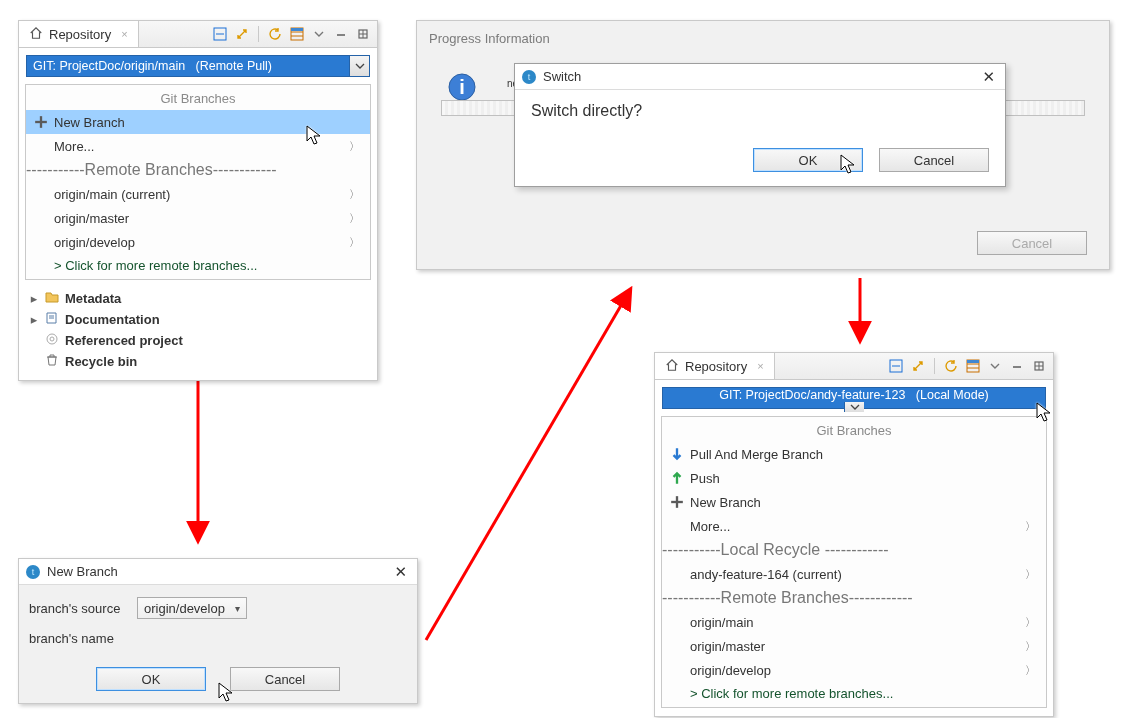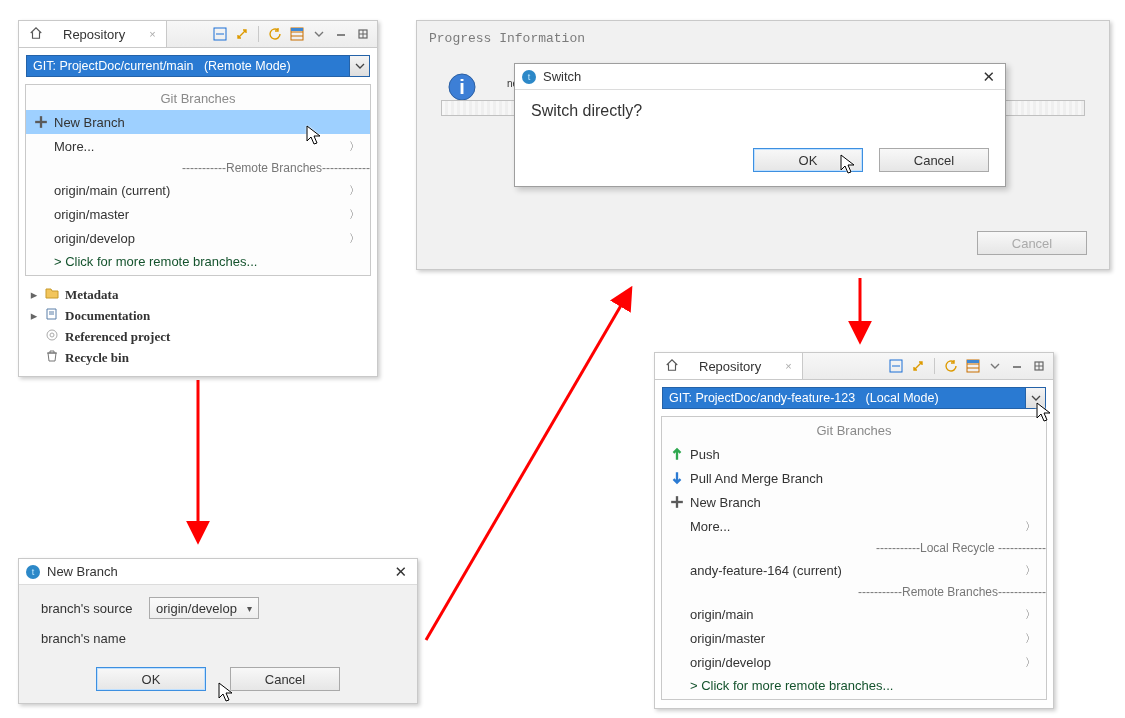--- a/index.html
+++ b/index.html
@@ -3,79 +3,79 @@
 <meta charset="utf-8">
 <style>
   * { box-sizing: border-box; }
   html, body { margin:0; padding:0; font-family: "Segoe UI", Tahoma, sans-serif; font-size:13px; color:#333; background:#fff;}
   .stage { position:relative; width:1125px; height:718px; }
 
   
   .panel { position:absolute; border:1px solid #c9c9c9; background:#fff; box-shadow:2px 2px 4px rgba(0,0,0,.2);}
   .p1 { left:18px; top:20px; width:360px; }
   .tabbar { height:27px; display:flex; align-items:stretch; border-bottom:1px solid #c9c9c9; background:linear-gradient(#f7f7f7,#ececec); }
-  .tab { display:flex; align-items:center; gap:20px; padding:0 10px; border-right:1px solid #c9c9c9; background:#fff;}
+  .tab { display:flex; align-items:center; gap:6px; padding:0 10px; border-right:1px solid #c9c9c9; background:#fff;}
   .tab .home-icon svg{width:14px;height:14px;}
   .toolbar-icons { margin-left:auto; display:flex; align-items:center; gap:6px; padding-right:6px;}
   .ticon { width:16px; height:16px; display:flex; align-items:center; justify-content:center; }
   .ticon svg{width:14px;height:14px;}
   .sep {width:1px;height:16px;background:#c9c9c9;margin:0 2px;}
 
   .combo { margin:7px; height:22px; display:flex; align-items:center; background:#2a7ad2; color:#fff; font-size:12.5px; border:1px solid #2462a8; position:relative;}
   .combo-text { flex:1; padding:0 6px; white-space:pre;}
   .combo-arrow { width:20px; height:20px; display:flex;align-items:center;justify-content:center; background:linear-gradient(#f4f4f4,#dedede); border-left:1px solid #2462a8; color:#333;}
 
   .menu { margin:0 6px 6px 6px; border:1px solid #c9c9c9; background:#fdfdfd; }
   .menu-header { text-align:center; color:#8a8a8a; padding:6px 0 4px; font-size:13px;}
   .menu-item { display:flex; align-items:center; height:24px; padding:0 10px 0 28px; position:relative;}
   .menu-item.hl { background:#9ed0ff;}
   .menu-item .pre-icon{position:absolute;left:8px;display:flex;align-items:center;justify-content:center;width:14px;height:14px;}
   .menu-item .chev{margin-left:auto;color:#666;font-size:11px;}
-  .menu-sep { color:#777; text-align:right; font-size:12px; padding:3px 0;}
+  .menu-sep { color:#777; text-align:left; font-size:16px; padding:3px 0;}
   .menu-foot { color:#14532d; padding:4px 10px 6px 28px;}
 
   .tree { padding:2px 6px 8px 6px;}
   .tree-row {display:flex;align-items:center;gap:6px;height:21px;padding-left:4px;}
   .tree-row .tri{width:10px;display:flex;justify-content:center;color:#666;}
   .tree-row svg{width:14px;height:14px;}
-  .tree-row .lbl.bold{font-weight:600;font-family:Liberation Serif, serif;}
+  .tree-row .lbl.bold{font-weight:600;}
 
   
   .p2 { left:18px; top:558px; width:400px; background:#f1f1f1;}
   .titlebar { height:26px; display:flex; align-items:center; padding:0 6px; background:#fff; border-bottom:1px solid #dcdcdc;}
   .titlebar .dlg-icon{width:16px;height:16px;margin-right:6px;display:flex;align-items:center;justify-content:center;}
   .titlebar .close { margin-left:auto; font-size:15px; padding:0 4px; cursor:pointer;}
   .dlg-body{padding:8px 10px 4px;}
-  .form-row{display:flex; align-items:center; height:30px; gap:8px;margin-left:12px;}
+  .form-row{display:flex; align-items:center; height:30px; gap:8px;}
   .form-row label{width:100px; color:#333;}
   .select{display:flex;align-items:center;height:22px;border:1px solid #ababab;background:linear-gradient(#fafafa,#eee);padding:0 6px;gap:6px;}
   .select .dd{margin-left:4px;font-size:10px;color:#555;}
   .textbox{flex:1;height:22px;border:1px solid #9a9a9a;background:#fff;padding:0 6px;}
   .dlg-buttons{display:flex;justify-content:center;gap:24px;padding:10px 0 12px;}
   .btn{width:110px;height:24px;border:1px solid #a9a9a9;background:linear-gradient(#f8f8f8,#e6e6e6);display:flex;align-items:center;justify-content:center;}
   .btn.focus{border:1px solid #3d8fe0; box-shadow:inset 0 0 0 1px #bfe0ff;}
 
   
   .p3 { left:416px; top:20px; width:694px; height:250px; background:#f1f1f1;}
-  .p3 .prog-title{padding:10px 12px 6px; color:#7b7b7b;font-family:Liberation Mono, monospace;}
+  .p3 .prog-title{padding:10px 12px 6px; color:#7b7b7b;}
   .p3 .content{position:relative;padding:10px 24px 10px 24px;}
   .info-icon{position:absolute;left:30px;top:20px;width:30px;height:30px;}
   .progbar{position:absolute;left:24px;top:48px;right:24px;height:16px;border:1px solid #c0c0c0;background:repeating-linear-gradient(90deg,#f7f7f7 0,#f7f7f7 3px,#efefef 3px,#efefef 6px);}
   .p3 .cancel-bottom{position:absolute;right:22px;bottom:14px;}
   .partial{position:absolute;left:90px;top:26px;font-size:10px;color:#333;}
 
   .switch-dlg{position:absolute;left:97px;top:0px;width:492px;border:1px solid #9e9e9e;background:#fff;box-shadow:3px 3px 6px rgba(0,0,0,.2);}
   .switch-dlg .titlebar{background:#fff;}
   .switch-body{padding:12px 16px 10px;}
   .switch-q{font-size:16px;}
   .switch-btns{display:flex;justify-content:flex-end;gap:16px;padding:18px 16px 14px;}
 
   
   .p4 { left:654px; top:352px; width:400px; }
-  .p4 .combo{background:#2a7ad2;}
+  .p4 .combo{background:#2a7ad2;flex-direction:column;}
 
   
   svg.arrows { position:absolute; left:0; top:0; pointer-events:none;}
 
   
   .cursor{position:absolute;width:18px;height:22px;pointer-events:none;}
   .cursor svg{width:18px;height:22px;filter:drop-shadow(0 0 1px #fff);}
 
 </style>
 </head>
@@ -146,21 +146,21 @@
             <svg viewBox="0 0 14 14">
               <rect x="3" y="3" width="8" height="8" fill="none" stroke="#666" stroke-width="1.2"></rect>
               <line x1="7" y1="3" x2="7" y2="11" stroke="#666"></line>
               <line x1="3" y1="7" x2="11" y2="7" stroke="#666"></line>
             </svg>
           </span>
     </div>
   </div>
 
   <div class="combo">
-    <span class="combo-text">GIT: ProjectDoc/current/main   (Remote Mode)</span>
+    <span class="combo-text">GIT: ProjectDoc/origin/main   (Remote Pull)</span>
     <span class="combo-arrow">
       <svg width="10" height="10" viewBox="0 0 10 10">
             <path d="M1 3 L5 7 L9 3" fill="none" stroke="#444" stroke-width="1.3"></path>
           </svg>
     </span>
   </div>
 
   <div class="menu">
     <div class="menu-header">Git Branches</div>
     <div class="menu-item hl">
@@ -384,32 +384,32 @@
           </svg>
     </span>
   </div>
 
   <div class="menu" style="margin-bottom:8px;">
     <div class="menu-header">Git Branches</div>
 
     <div class="menu-item">
       <span class="pre-icon">
             <svg viewBox="0 0 12 12">
-              <path d="M6 11 V2 M3 5 L6 2 L9 5" fill="none" stroke="#2fa84f" stroke-width="2"></path>
-            </svg>
-          </span>
-      <span>Push</span>
+              <path d="M6 1 V10 M3 7 L6 10 L9 7" fill="none" stroke="#2a7ad2" stroke-width="2"></path>
+            </svg>
+          </span>
+      <span>Pull And Merge Branch</span>
     </div>
     <div class="menu-item">
       <span class="pre-icon">
             <svg viewBox="0 0 12 12">
-              <path d="M6 1 V10 M3 7 L6 10 L9 7" fill="none" stroke="#2a7ad2" stroke-width="2"></path>
-            </svg>
-          </span>
-      <span>Pull And Merge Branch</span>
+              <path d="M6 11 V2 M3 5 L6 2 L9 5" fill="none" stroke="#2fa84f" stroke-width="2"></path>
+            </svg>
+          </span>
+      <span>Push</span>
     </div>
     <div class="menu-item">
       <span class="pre-icon">
             <svg viewBox="0 0 12 12">
               <line x1="6" y1="1" x2="6" y2="11" stroke="#5a5a5a" stroke-width="2"></line>
               <line x1="1" y1="6" x2="11" y2="6" stroke="#5a5a5a" stroke-width="2"></line>
             </svg>
           </span>
       <span>New Branch</span>
     </div>

